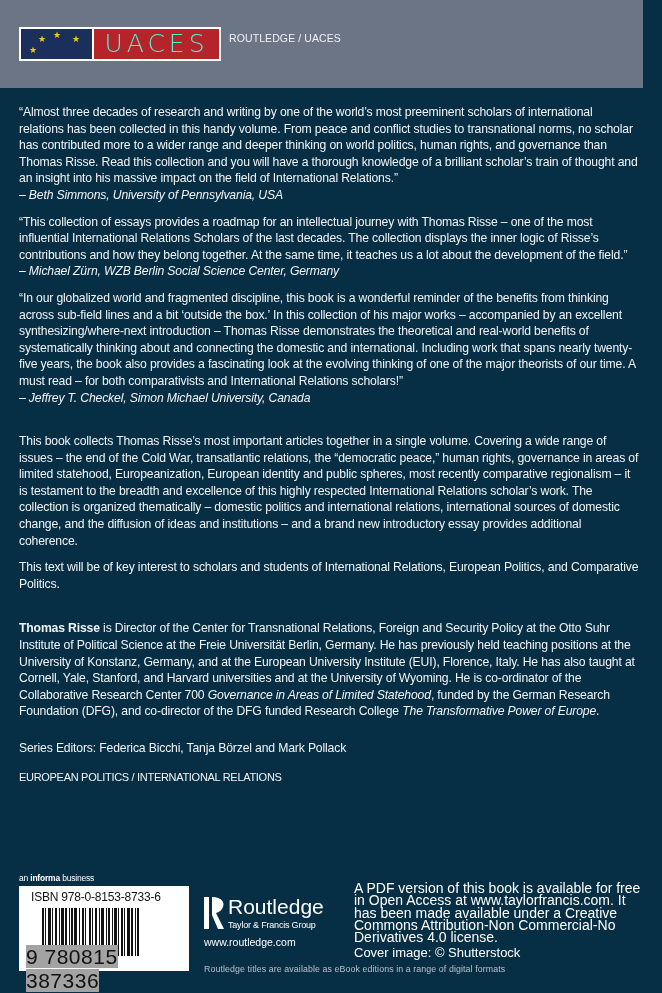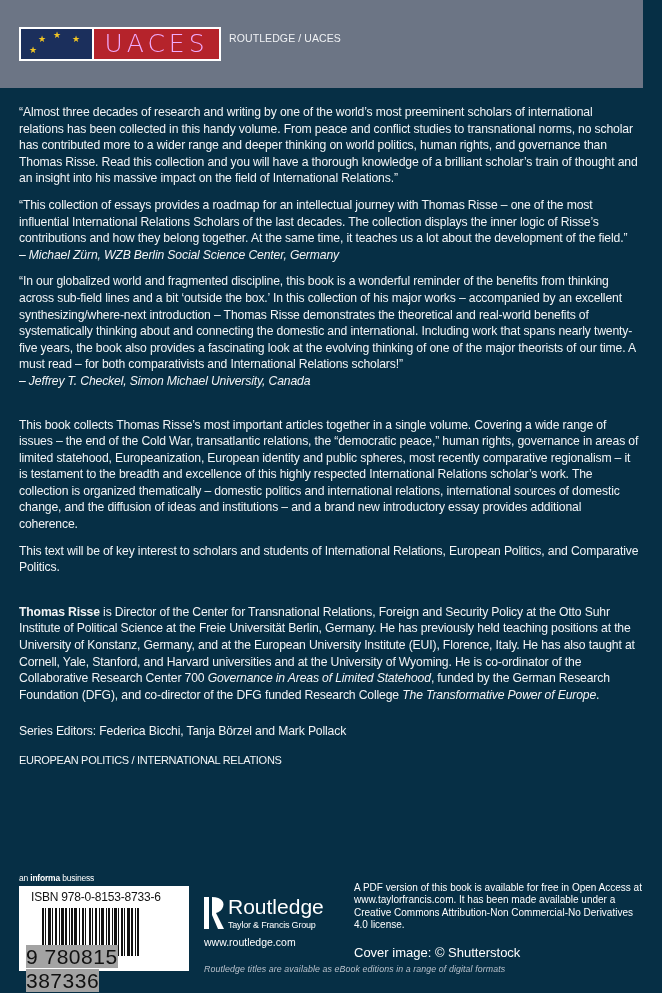--- a/index.html
+++ b/index.html
@@ -15,21 +15,21 @@
     background: #6c7585;
   }
   .logo {
     position: absolute; left: 19px; top: 27px; width: 202px; height: 34px;
     background: #ffffff; box-sizing: border-box; padding: 2px;
     display: flex; gap: 2px;
   }
   .logo-stars { width: 71px; height: 100%; background: #1b2f5c; position: relative; }
   .star { position: absolute; color: #f3c623; font-size: 9px; line-height: 9px; }
   .logo-word {
-    flex: 1; background: #b5232b; color: #f0abfc;
+    flex: 1; background: #b5232b; color: #5eead4;
     font-size: 25px; letter-spacing: 4px; line-height: 30px; text-align: center;
     font-family: "DejaVu Sans", sans-serif; font-weight: 300;
   }
   .series {
     position: absolute; left: 229px; top: 31px;
     font-size: 10.5px; line-height: 14px; color: #f0f2f5; letter-spacing: 0.1px;
   }
   .content {
     position: absolute; left: 19px; top: 100px; width: 620px;
     font-size: 12.2px; line-height: 16.6px; letter-spacing: -0.15px;
@@ -55,27 +55,26 @@
   .bars span { display: block; background: #111; height: 100%; }
   .isbn-num { position: absolute; left: 7px; top: 59px; font-size: 21px; letter-spacing: 0.5px; background: transparent; line-height: 24px; }
   .isbn-num span { background: #a3a3a3; }
   .routledge-logo { position: absolute; left: 204px; top: 895px; display: flex; align-items: center; gap: 2px; }
   .r-mark { width: 22px; height: 36px; position: relative; }
   .r-word { font-size: 21px; color: #fff; line-height: 22px; }
   .r-group { font-size: 9px; color: #fff; margin-top: 2px; letter-spacing: -0.2px; }
   .r-url { position: absolute; left: 204px; top: 936px; font-size: 10.5px; color: #fff; }
   .pdf-note {
     position: absolute; left: 354px; top: 882px; width: 290px;
-    font-size: 10px; line-height: 12.3px; color: #fff;
+    font-size: 14px; line-height: 12.3px; color: #fff;
   }
   .cover-credit { position: absolute; left: 354px; top: 945px; font-size: 13px; color: #fff; }
   .ebook-line {
     position: absolute; left: 204px; top: 964px; font-size: 8.8px; color: #b9c1cb;
     letter-spacing: 0.1px;
-    font-style: italic;
   }
 </style>
 </head>
 <body>
 
 <div class="header">
   <div class="logo">
     <div class="logo-stars">
       <span class="star" style="left:8px;top:17px;">★</span>
       <span class="star" style="left:17px;top:6px;">★</span>
@@ -85,20 +84,21 @@
     <div class="logo-word">UACES</div>
   </div>
   <div class="series">
     <div>ROUTLEDGE / UACES</div>
   </div>
 </div>
 
 <div class="content">
   <div class="quote">
     <p>“Almost three decades of research and writing by one of the world’s most preeminent scholars of international relations has been collected in this handy volume. From peace and conflict studies to transnational norms, no scholar has contributed more to a wider range and deeper thinking on world politics, human rights, and governance than Thomas Risse. Read this collection and you will have a thorough knowledge of a brilliant scholar’s train of thought and an insight into his massive impact on the field of International Relations.”</p>
+    <p class="attr">– Beth Simmons, University of Pennsylvania, USA</p>
   </div>
   <div class="quote">
     <p>“This collection of essays provides a roadmap for an intellectual journey with Thomas Risse – one of the most influential International Relations Scholars of the last decades. The collection displays the inner logic of Risse’s contributions and how they belong together. At the same time, it teaches us a lot about the development of the field.”</p>
     <p class="attr">– Michael Zürn, WZB Berlin Social Science Center, Germany</p>
   </div>
   <div class="quote">
     <p>“In our globalized world and fragmented discipline, this book is a wonderful reminder of the benefits from thinking across sub-field lines and a bit ‘outside the box.’ In this collection of his major works – accompanied by an excellent synthesizing/where-next introduction – Thomas Risse demonstrates the theoretical and real-world benefits of systematically thinking about and connecting the domestic and international. Including work that spans nearly twenty-five years, the book also provides a fascinating look at the evolving thinking of one of the major theorists of our time.  A must read – for both comparativists and International Relations scholars!”</p>
     <p class="attr">– Jeffrey T. Checkel, Simon Michael University, Canada</p>
   </div>
 

